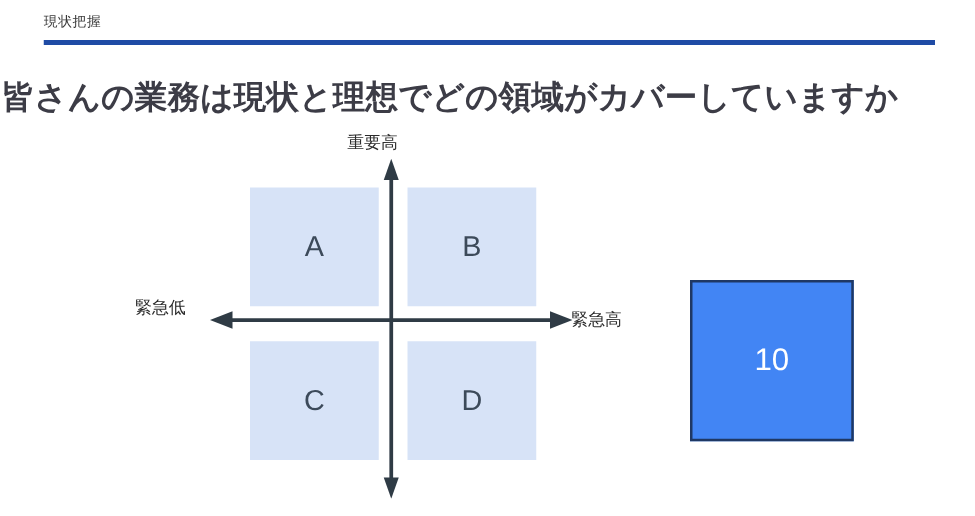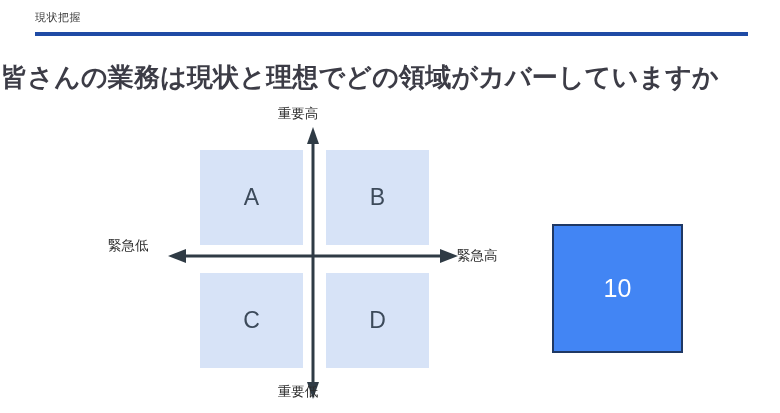--- a/index.html
+++ b/index.html
@@ -179,21 +179,20 @@
   </svg>
 
   <svg id="axis-horizontal" viewBox="0 0 290 16">
     <line x1="13" y1="8" x2="277" y2="8" stroke="#2f3b45" stroke-width="3"></line>
     <polygon points="0,8 18,1 18,15" fill="#2f3b45"></polygon>
     <polygon points="290,8 272,1 272,15" fill="#2f3b45"></polygon>
   </svg>
 
   <div class="axis-label" id="label-top">重要高</div>
 
-  <div class="axis-label" id="label-bottom">重要低</div>
 
   <div class="axis-label" id="label-left">緊急低</div>
 
   <div class="axis-label" id="label-right">緊急高</div>
 </div>
 
 <div id="score-card">
   <span id="score-value">10</span>
 </div>
 

